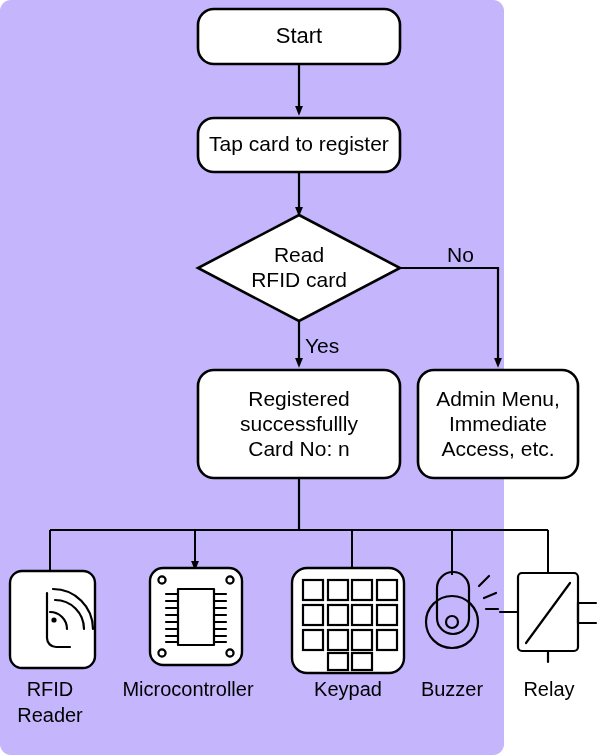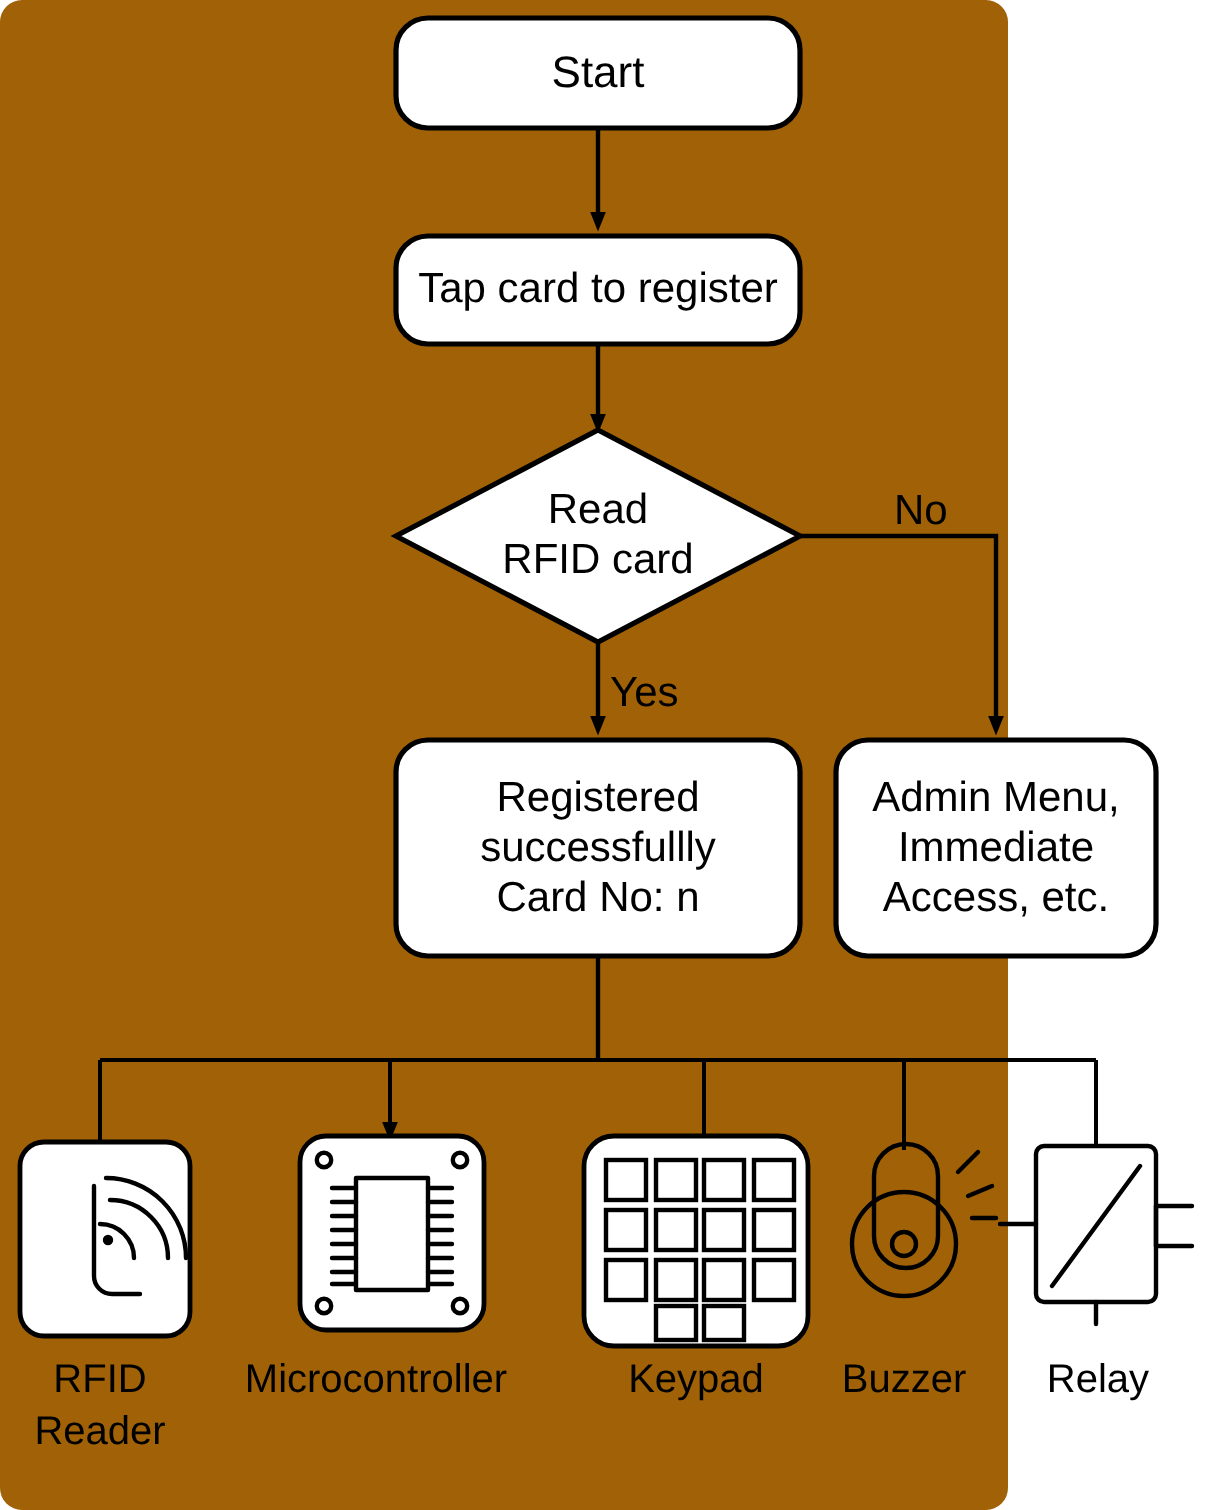--- a/index.html
+++ b/index.html
@@ -11,21 +11,21 @@
   body {
     font-family: "Liberation Sans", sans-serif;
     width: 613px;
     height: 755px;
     overflow: hidden;
   }
   #diagram-root {
     position: relative;
     width: 504px;
     height: 755px;
-    background: #a16207;
+    background: #c4b5fd;
     border-radius: 11px;
   }
   svg.canvas {
     position: absolute;
     left: 0;
     top: 0;
     width: 613px;
     height: 755px;
   }
   .nodetext {

